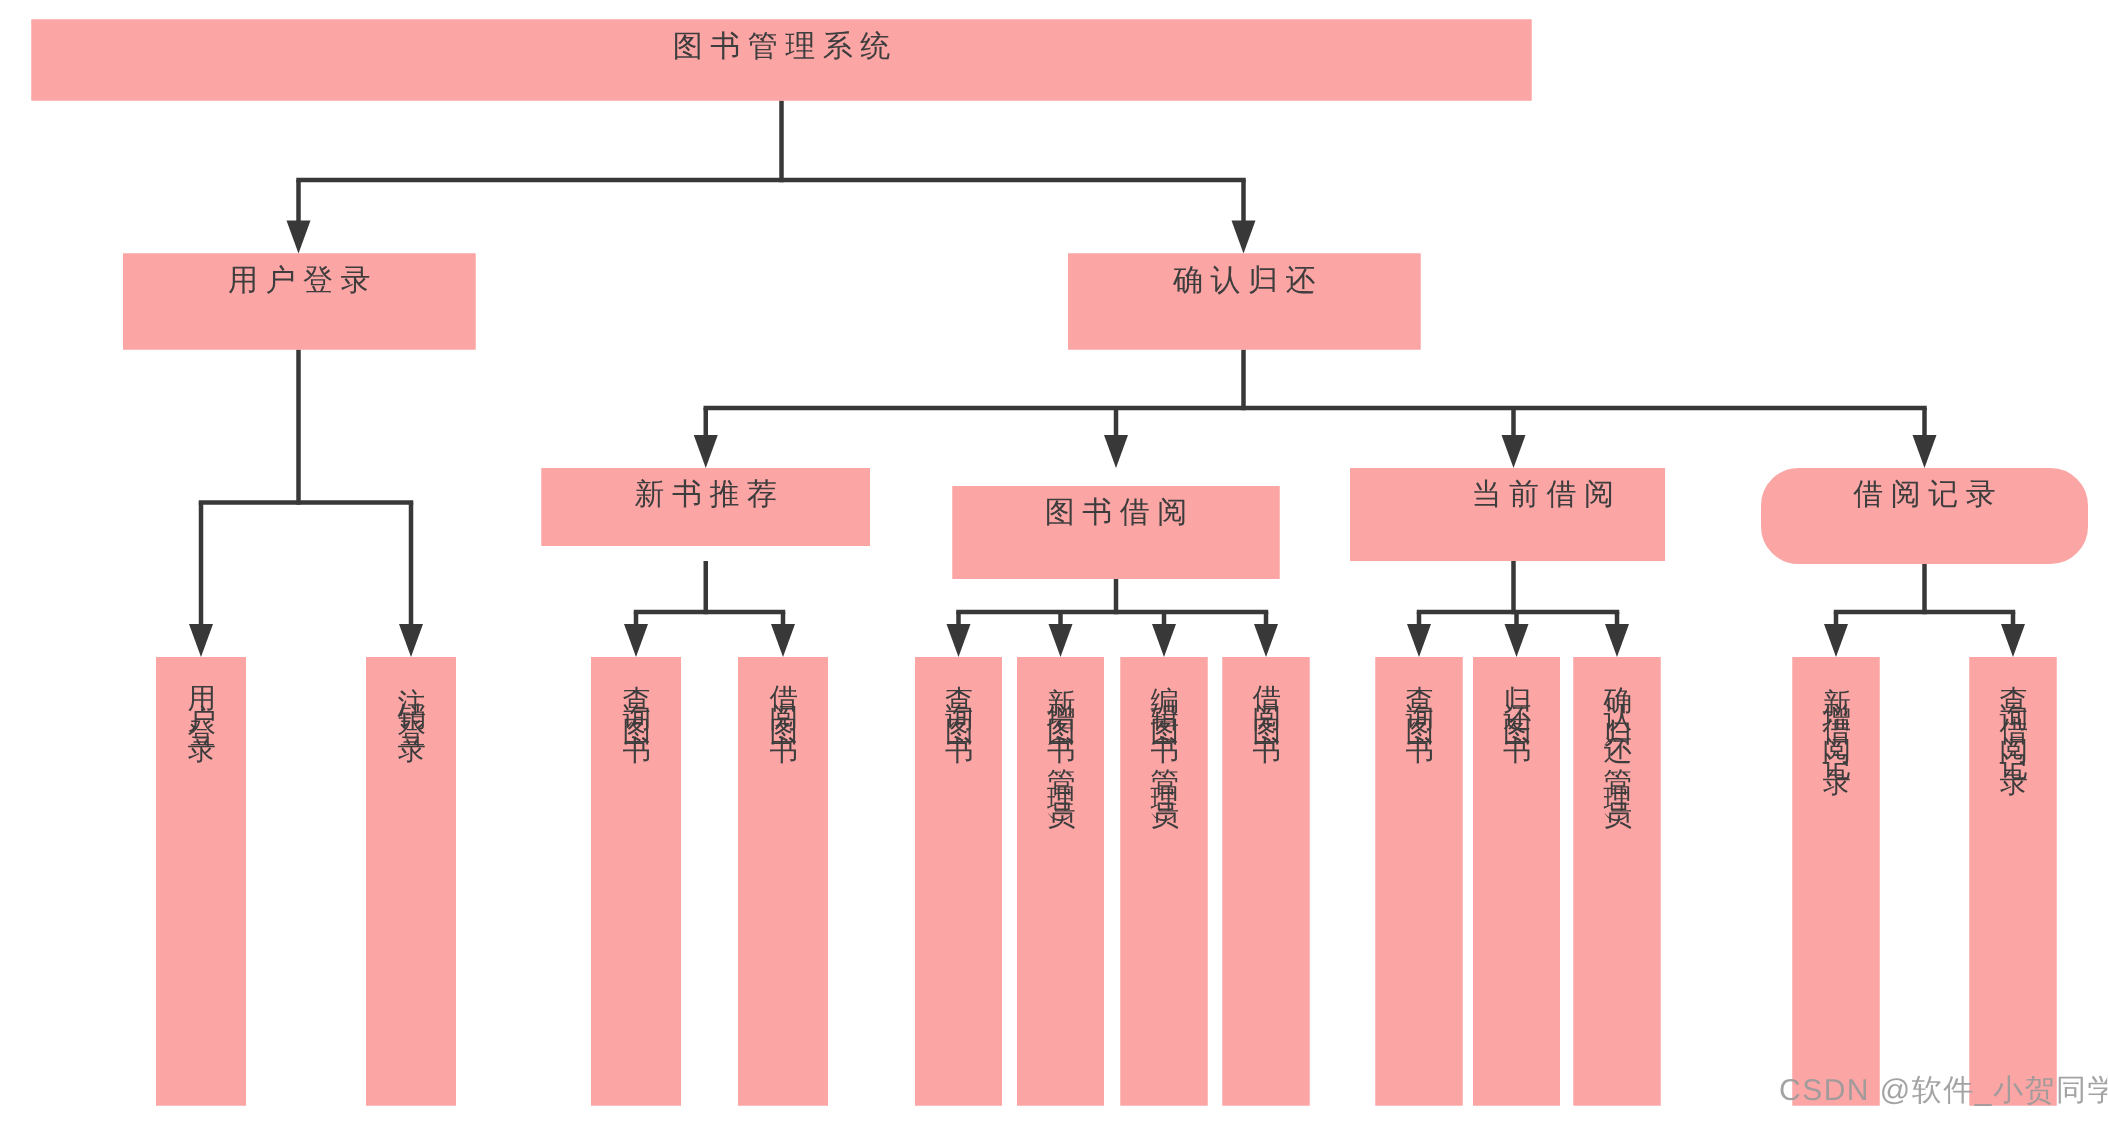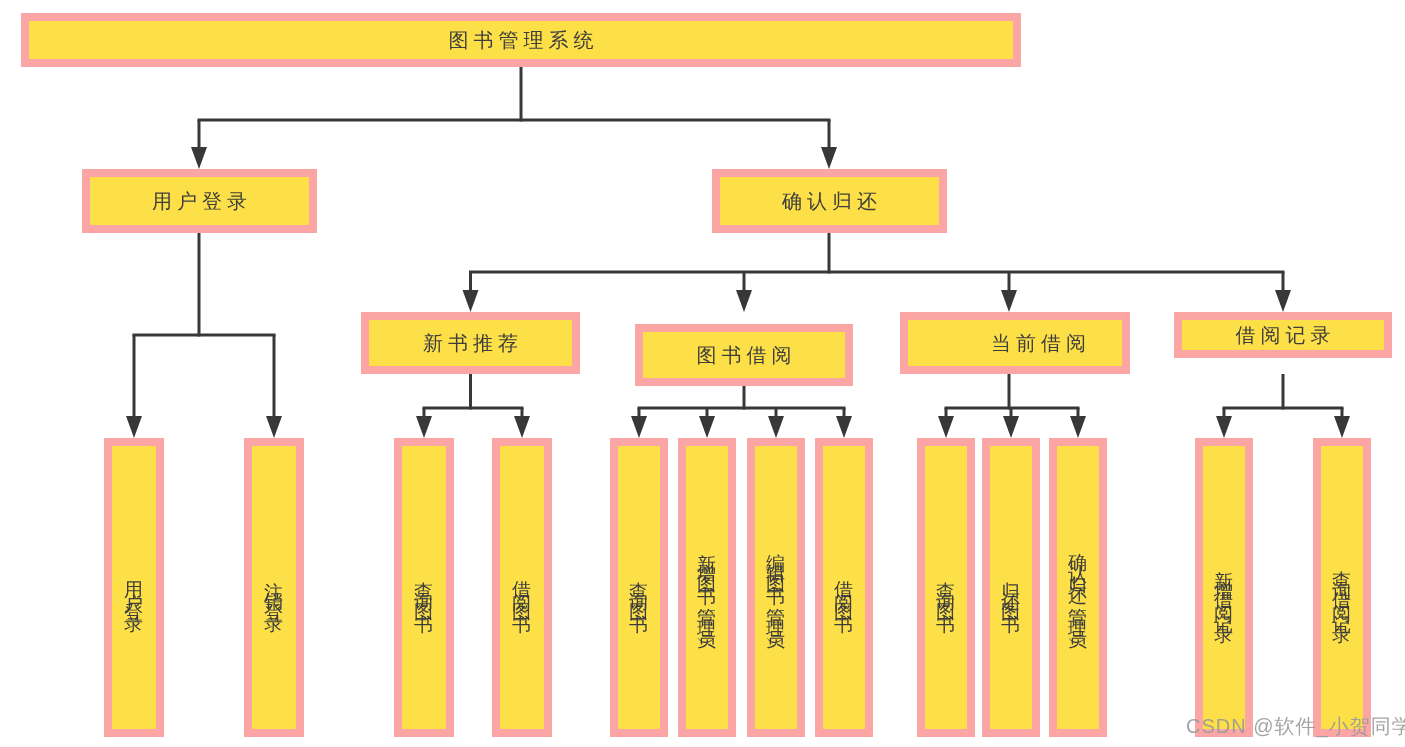--- a/index.html
+++ b/index.html
@@ -18,24 +18,24 @@
   #wires {
     position: absolute;
     left: 0; top: 0;
     width: 1405px;
     height: 747px;
     z-index: 0;
   }
   .node {
     position: absolute;
     box-sizing: border-box;
-    border: 8px solid #fca5a5;
-    background: #fde047;
+    border: 4px solid #fca5a5;
+    background: #fca5a5;
     display: flex;
-    align-items: center;
+    align-items: flex-start;
     justify-content: center;
     z-index: 1;
     color: #3d3d3d;
   }
   .h-label {
     font-size: 20px;
     letter-spacing: 5px;
     text-indent: 5px;
     white-space: nowrap;
     color: #3d3d3d;
@@ -139,30 +139,30 @@
     <span class="h-label">图书管理系统</span>
   </div>
 
   <div class="node" style="left:82px; top:169px; width:235px; height:64px;">
     <span class="h-label">用户登录</span>
   </div>
   <div class="node" style="left:712px; top:169px; width:235px; height:64px;">
     <span class="h-label">确认归还</span>
   </div>
 
-  <div class="node" style="left:361px; top:312px; width:219px; height:62px;">
+  <div class="node" style="left:361px; top:312px; width:219px; height:52px;">
     <span class="h-label">新书推荐</span>
   </div>
   <div class="node" style="left:635px; top:312px; width:218px; height:62px;margin-top:12px;">
     <span class="h-label">图书借阅</span>
   </div>
-  <div class="node" style="left:900px; top:312px; width:230px; height:62px;padding-left:47px;">
+  <div class="node" style="left:900px; top:312px; width:210px; height:62px;padding-left:47px;">
     <span class="h-label">当前借阅</span>
   </div>
-  <div class="node" style="left:1174px; top:312px; width:218px; height:46px;">
+  <div class="node" style="left:1174px; top:312px; width:218px; height:64px;border-radius:25px;">
     <span class="h-label">借阅记录</span>
   </div>
 
   <div class="node" style="left:104px; top:438px; width:60px; height:299px;">
     <span class="v-label">用户登录</span>
   </div>
   <div class="node" style="left:244px; top:438px; width:60px; height:299px;">
     <span class="v-label">注销登录</span>
   </div>
 

